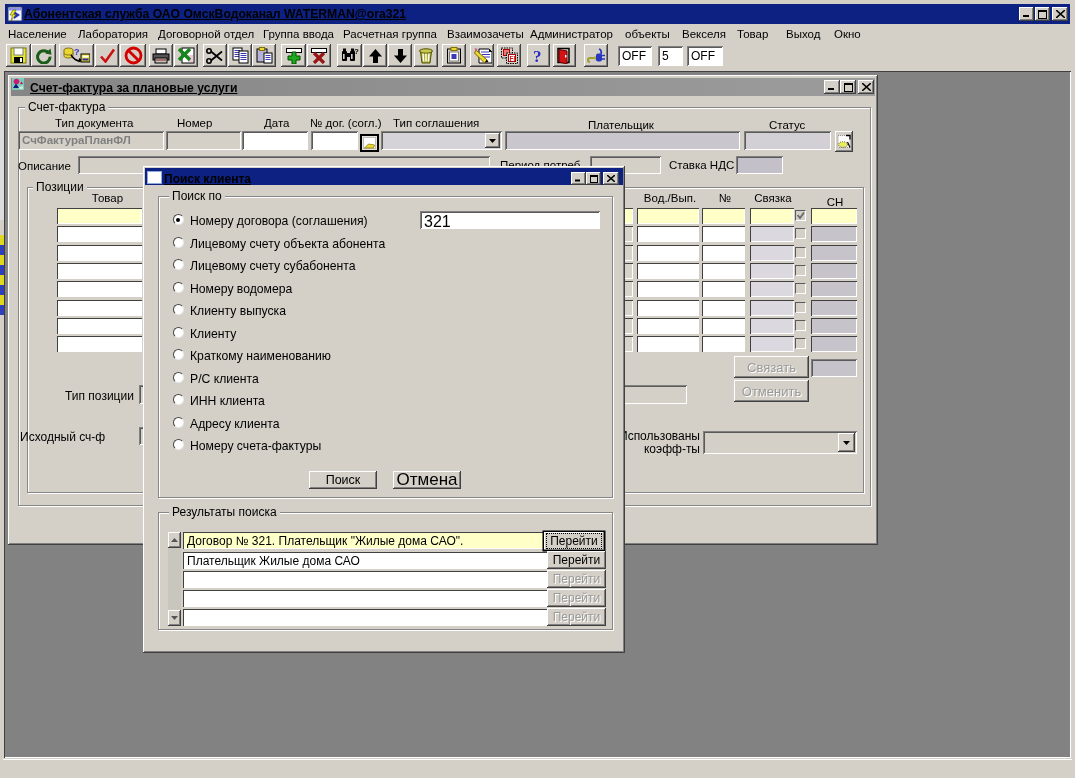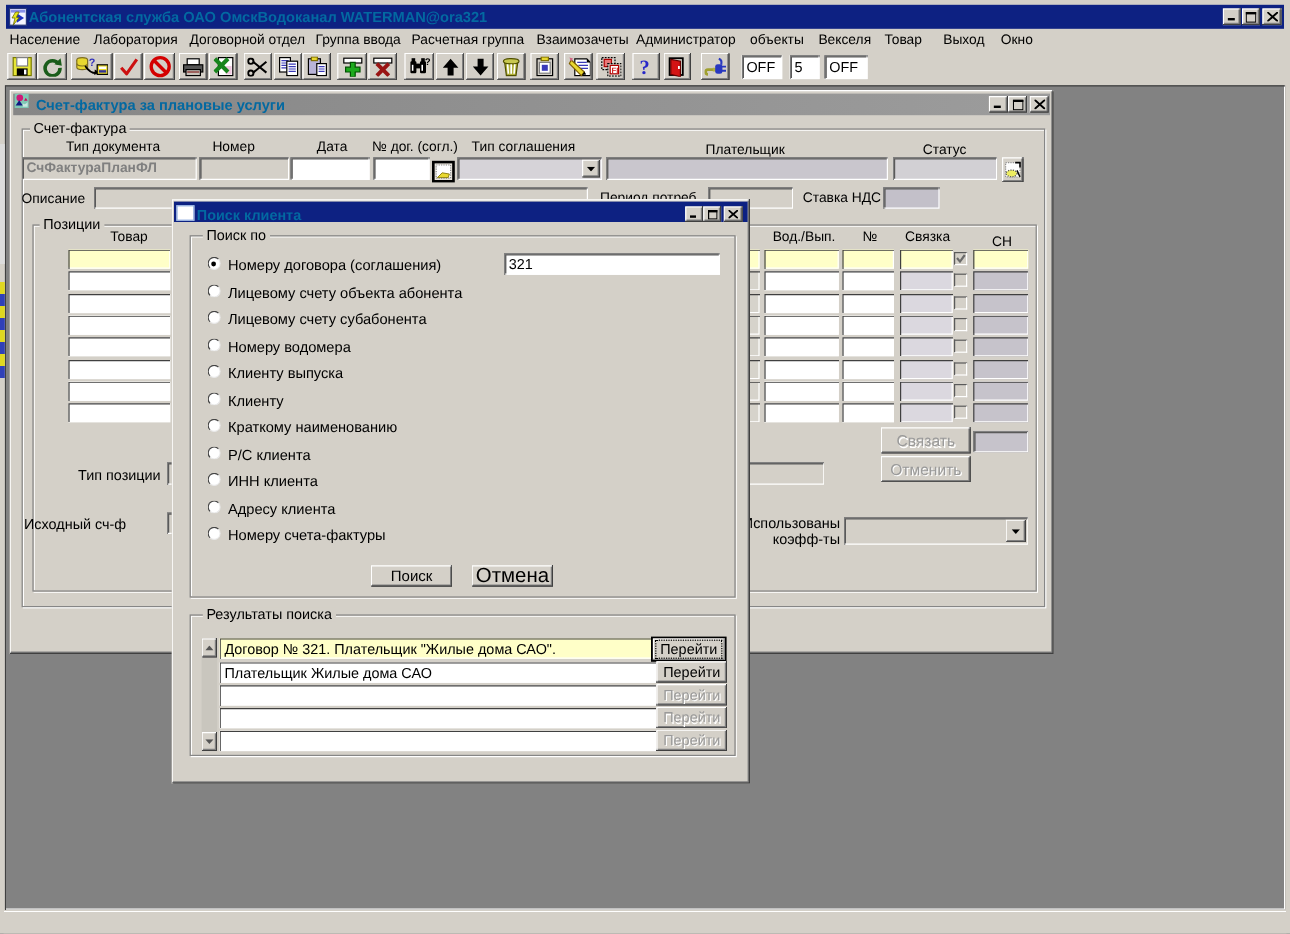--- a/index.html
+++ b/index.html
@@ -12,21 +12,21 @@
 .sunken{background:#d4d0c8;
   box-shadow:inset 1px 1px 0 #808080,inset -1px -1px 0 #ffffff,
              inset 2px 2px 0 #5a5a5a;}
 .sunkenw{background:#fff;
   box-shadow:inset 1px 1px 0 #808080,inset -1px -1px 0 #ffffff,
              inset 2px 2px 0 #5a5a5a;}
 .cell{box-shadow:inset 1px 1px 0 #404040,inset -1px -1px 0 #ffffff;}
 .group{border:1px solid #868686;box-shadow:inset 1px 1px 0 #fff, 1px 1px 0 #fff;}
 .glabel{background:#d4d0c8;padding:0 3px;font-size:12px;line-height:12px;color:#000;white-space:nowrap;}
 .lbl{font-size:11.5px;color:#000;white-space:nowrap;}
-.titletxt{color:#0369a1;font-weight:bold;font-size:13px;white-space:nowrap;}
+.titletxt{color:#000000;font-weight:bold;font-size:13px;white-space:nowrap;text-decoration:underline;}
 .wbtn{background:#d4d0c8;
   box-shadow:inset -1px -1px 0 #404040,inset 1px 1px 0 #ffffff,
              inset -2px -2px 0 #808080;
   display:flex;align-items:center;justify-content:center;}
 .cb{width:11px;height:11px;background:#d4d0c8;
   border:1px solid;border-color:#5a5a5a #fff #fff #5a5a5a;box-sizing:border-box;
   display:flex;align-items:center;justify-content:center;}
 .rad{width:11px;height:11px;border-radius:50%;background:#fff;
   border:1.5px solid;border-color:#454545 #e8e8e8 #e8e8e8 #454545;
   display:flex;align-items:center;justify-content:center;box-sizing:border-box;}
@@ -489,21 +489,21 @@
 <div class="abs rad" style="left:172.5px;top:371.5px;"></div>
       <div class="abs rlbl" style="left:190px;top:371.5px;">Р/С клиента</div>
 <div class="abs rad" style="left:172.5px;top:394.0px;"></div>
       <div class="abs rlbl" style="left:190px;top:394px;">ИНН клиента</div>
 <div class="abs rad" style="left:172.5px;top:416.5px;"></div>
       <div class="abs rlbl" style="left:190px;top:416.5px;">Адресу клиента</div>
 <div class="abs rad" style="left:172.5px;top:439.0px;"></div>
       <div class="abs rlbl" style="left:190px;top:439px;">Номеру счета-фактуры</div>
 </div>
 <div class="abs sunkenw" style="left:420px;top:211px;width:180px;height:18px;">
-      <span class="abs" style="left:4px;top:2px;font-size:12px;">321</span>
+      <span class="abs" style="left:4px;top:2px;font-size:16px;">321</span>
     </div>
 <div class="abs wbtn" style="left:309px;top:471px;width:68px;height:18px;">
       <span style="font-size:12.5px;">Поиск</span>
     </div>
 <div class="abs wbtn" style="left:393px;top:471px;width:68px;height:18px;">
       <span style="font-size:17px;">Отмена</span>
     </div>
 
 <div class="abs group" style="left:158px;top:512px;width:453px;height:116px;"></div>
 <div class="abs glabel" style="left:169px;top:506px;">Результаты поиска</div>

